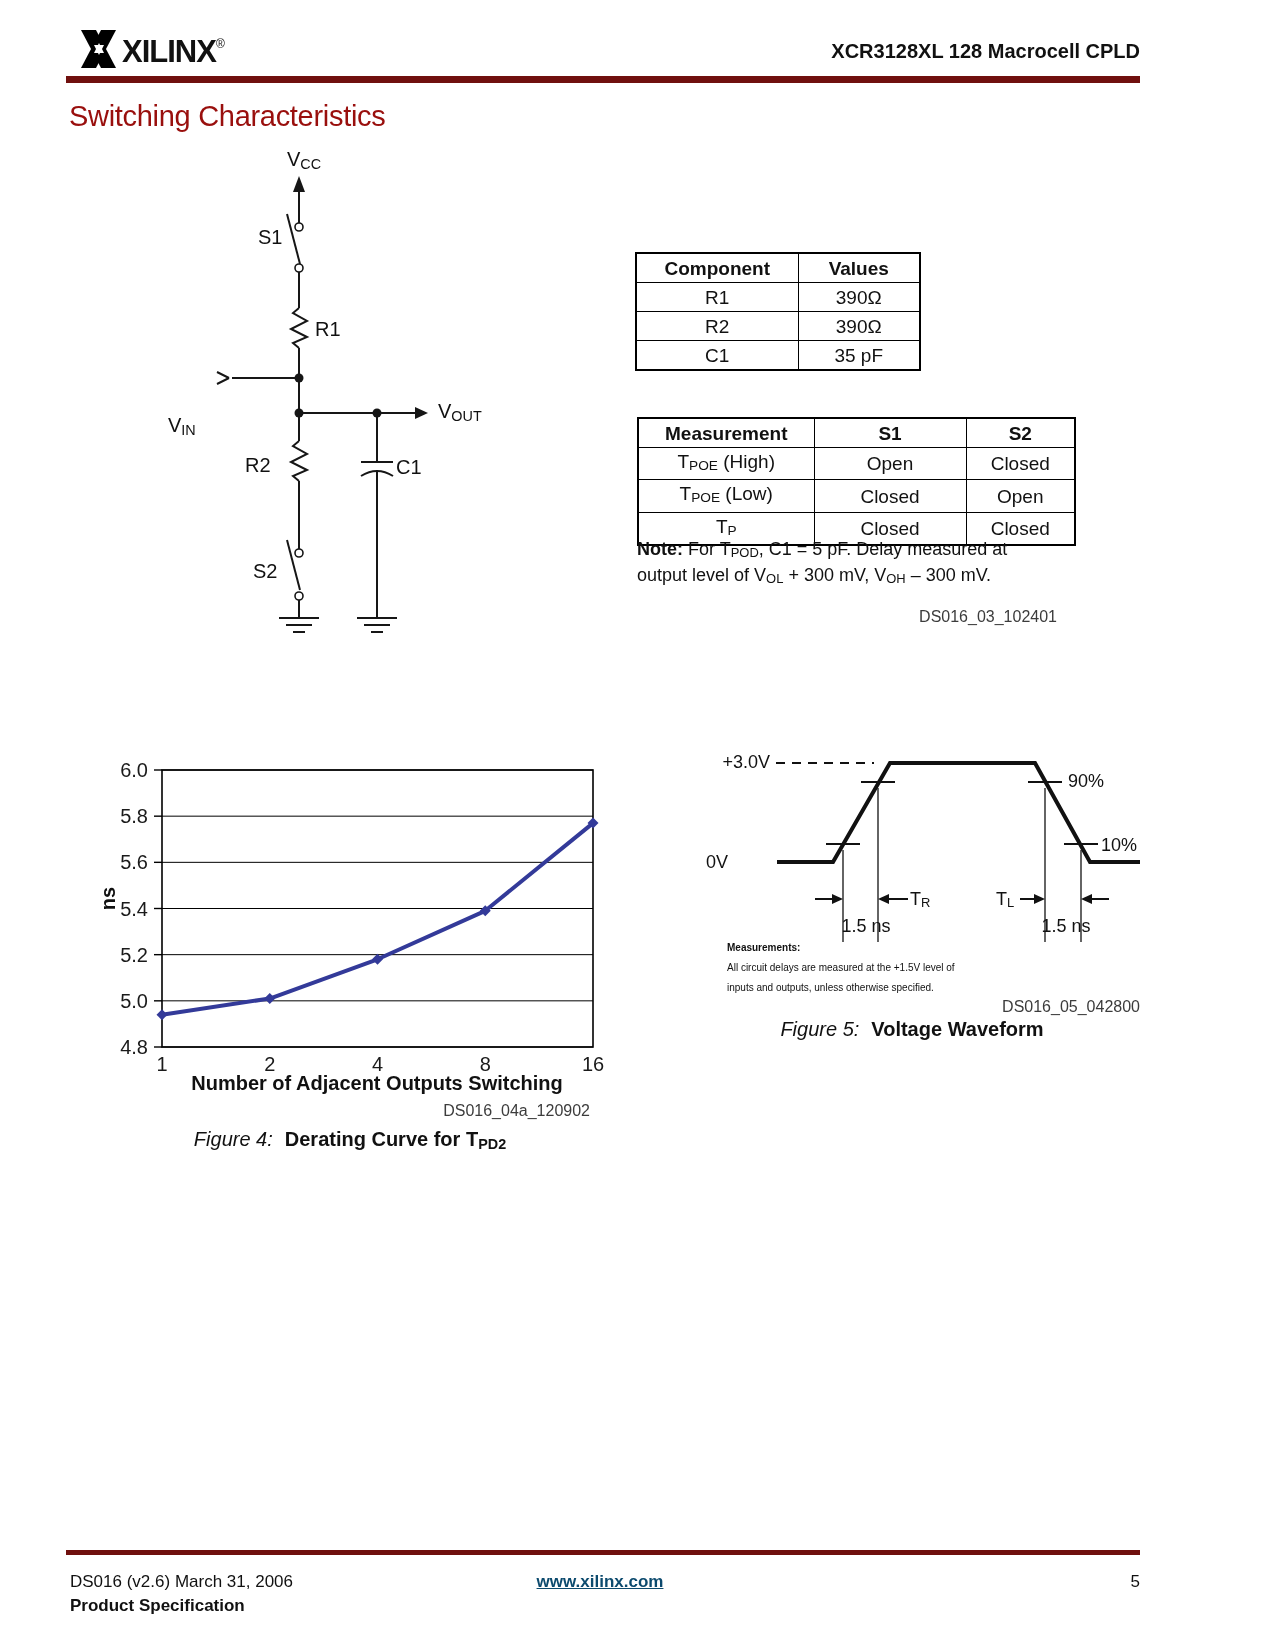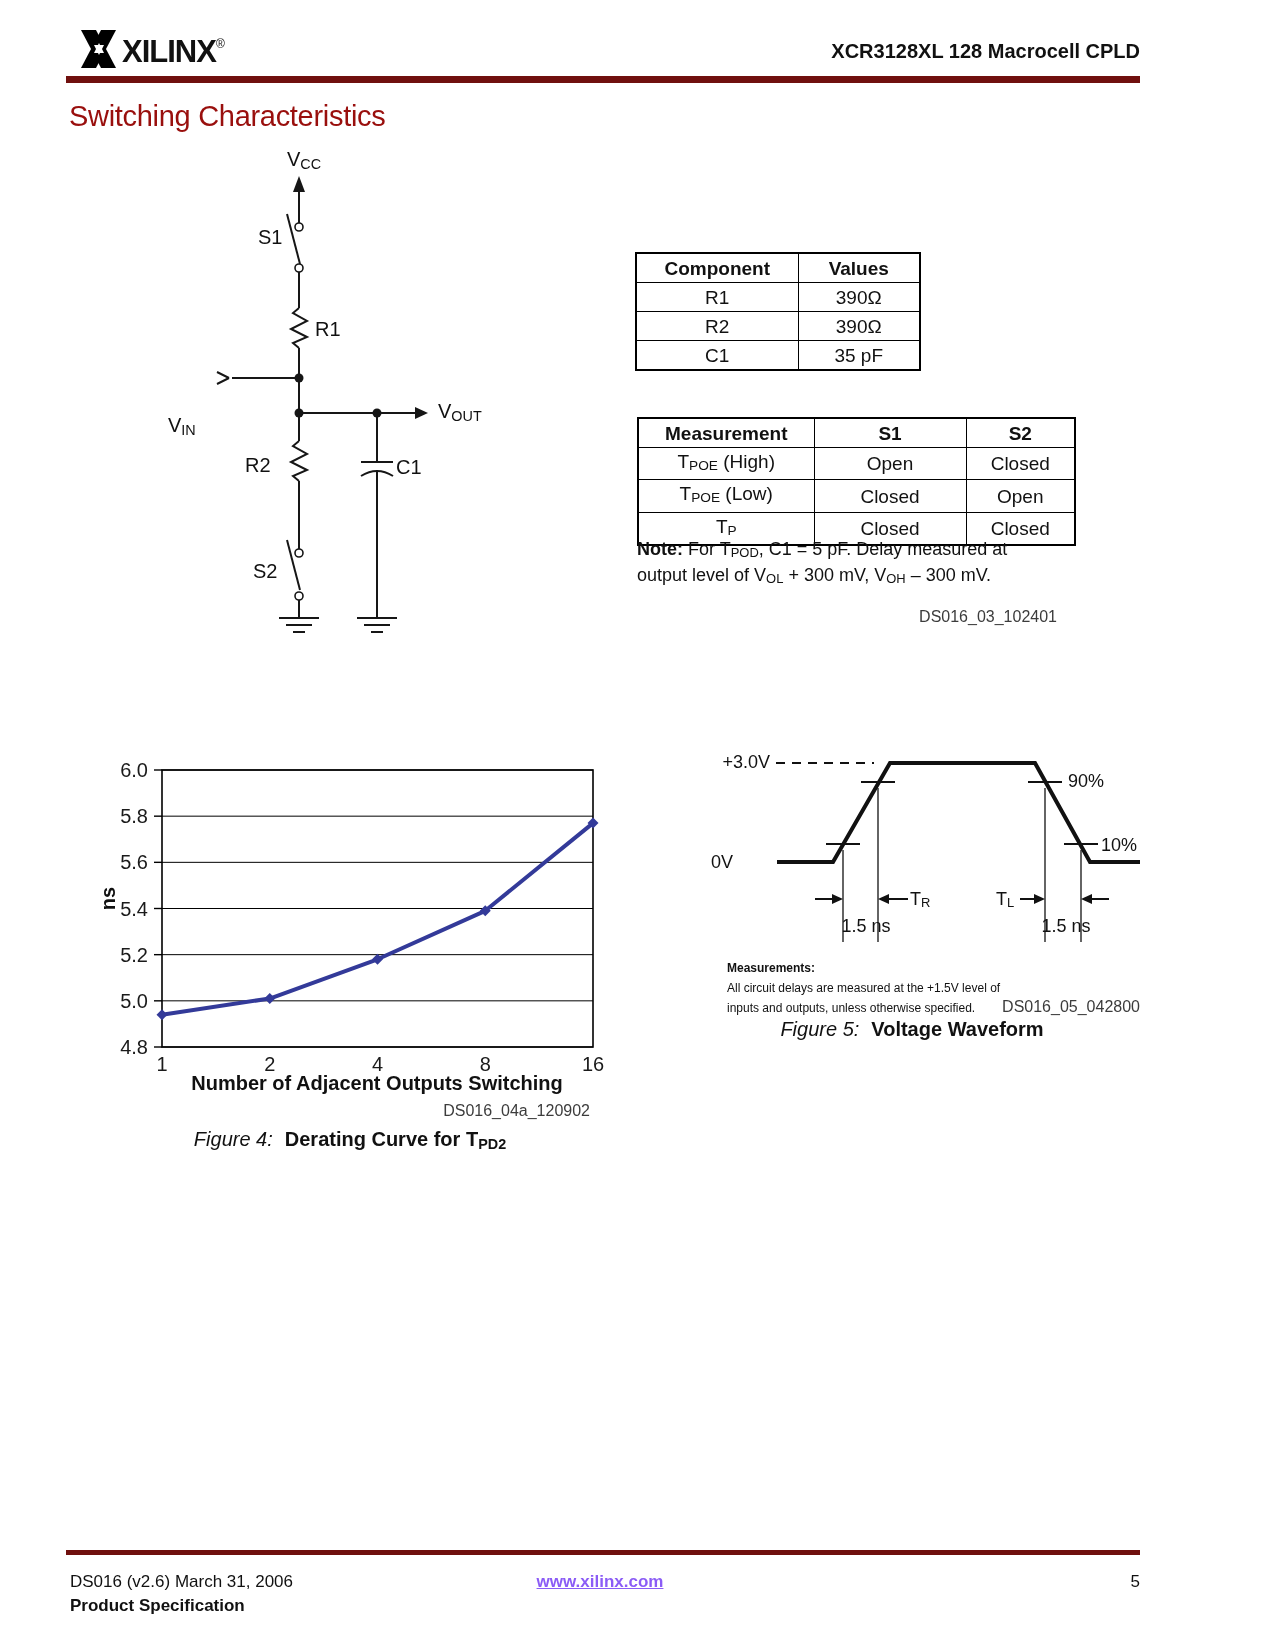--- a/index.html
+++ b/index.html
@@ -19,25 +19,25 @@
   table.dtab{border-collapse:collapse;border:2px solid #000;font-size:19px;table-layout:fixed;}
   table.dtab th,table.dtab td{border:1px solid #000;text-align:center;padding:2px 6px;height:24px;line-height:23px;}
   table.dtab th{font-weight:bold;}
   .note{font-size:18px;line-height:23px;}
   .code{font-size:16px;color:#3c3c3c;}
   .caption{font-size:20px;text-align:center;white-space:nowrap;}
   .cap-label{font-style:italic;margin-right:12px;}
   .cap-title{font-weight:bold;}
   .clabel{font-size:20px;white-space:nowrap;}
   .wlabel{font-size:18px;white-space:nowrap;}
-  .meas{font-size:12px;line-height:20px;white-space:nowrap;margin-top:20px;}
+  .meas{font-size:10px;line-height:20px;white-space:nowrap;}
   .meas-title{font-weight:bold;}
   .axis-title{font-size:20px;font-weight:bold;text-align:center;}
   .footer-text{font-size:17px;}
-  .link{color:#8b5cf6;text-decoration:underline;font-weight:bold;cursor:pointer;}
+  .link{color:#0c4a6e;text-decoration:underline;font-weight:bold;cursor:pointer;}
   svg text{font-family:"Liberation Sans","DejaVu Sans",sans-serif;}
 </style>
 </head>
 <body>
 
 <div class="page">
 
   <div class="abs" style="left:76px;top:28px;width:330px;height:44px;">
     <svg width="46" height="42" viewBox="0 0 46 42" style="vertical-align:-8px;">
       <polygon points="5,2 20,2 40,40 25,40" fill="#000"></polygon>
@@ -236,21 +236,21 @@
       <line x1="360" y1="199" x2="377" y2="199"></line>
       <line x1="430" y1="199" x2="449" y2="199"></line>
     </g>
     <polygon points="183,199 172,194 172,204" fill="#111"></polygon>
     <polygon points="218,199 229,194 229,204" fill="#111"></polygon>
     <polygon points="385,199 374,194 374,204" fill="#111"></polygon>
     <polygon points="421,199 432,194 432,204" fill="#111"></polygon>
   </svg>
 
   <div class="abs wlabel" style="left:690px;top:752px;width:80px;text-align:right;">+3.0V</div>
-  <div class="abs wlabel" style="left:660px;top:852px;width:73px;text-align:right;">0V</div>
+  <div class="abs wlabel" style="left:706px;top:852px;width:73px;text-align:left;">0V</div>
   <div class="abs wlabel" style="left:1068px;top:771px;">90%</div>
   <div class="abs wlabel" style="left:1101px;top:835px;">10%</div>
   <div class="abs wlabel" style="left:910px;top:889px;"><span>T</span><span class="sub">R</span></div>
   <div class="abs wlabel" style="left:996px;top:889px;"><span>T</span><span class="sub">L</span></div>
   <div class="abs wlabel" style="left:826px;top:916px;width:80px;text-align:center;">1.5 ns</div>
   <div class="abs wlabel" style="left:1026px;top:916px;width:80px;text-align:center;">1.5 ns</div>
 
   <div class="abs meas meas-title" style="left:727px;top:938px;">Measurements:</div>
   <div class="abs meas" style="left:727px;top:958px;">All circuit delays are measured at the +1.5V level of</div>
   <div class="abs meas" style="left:727px;top:978px;">inputs and outputs, unless otherwise specified.</div>

